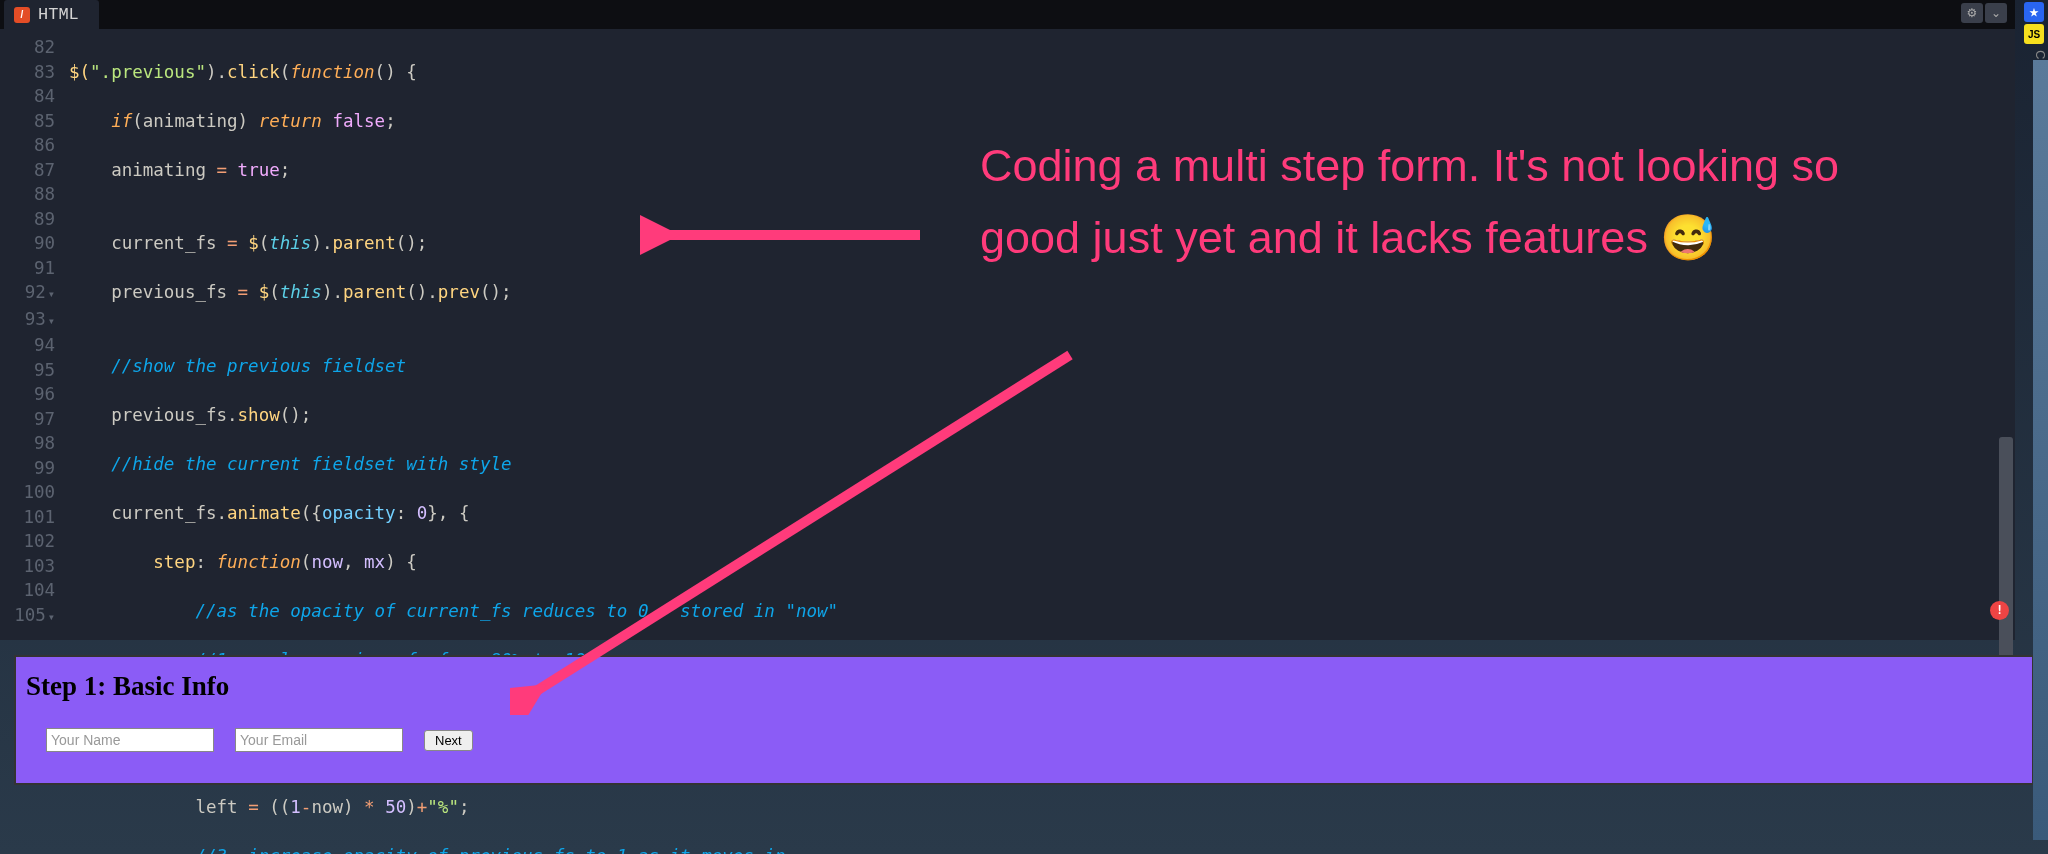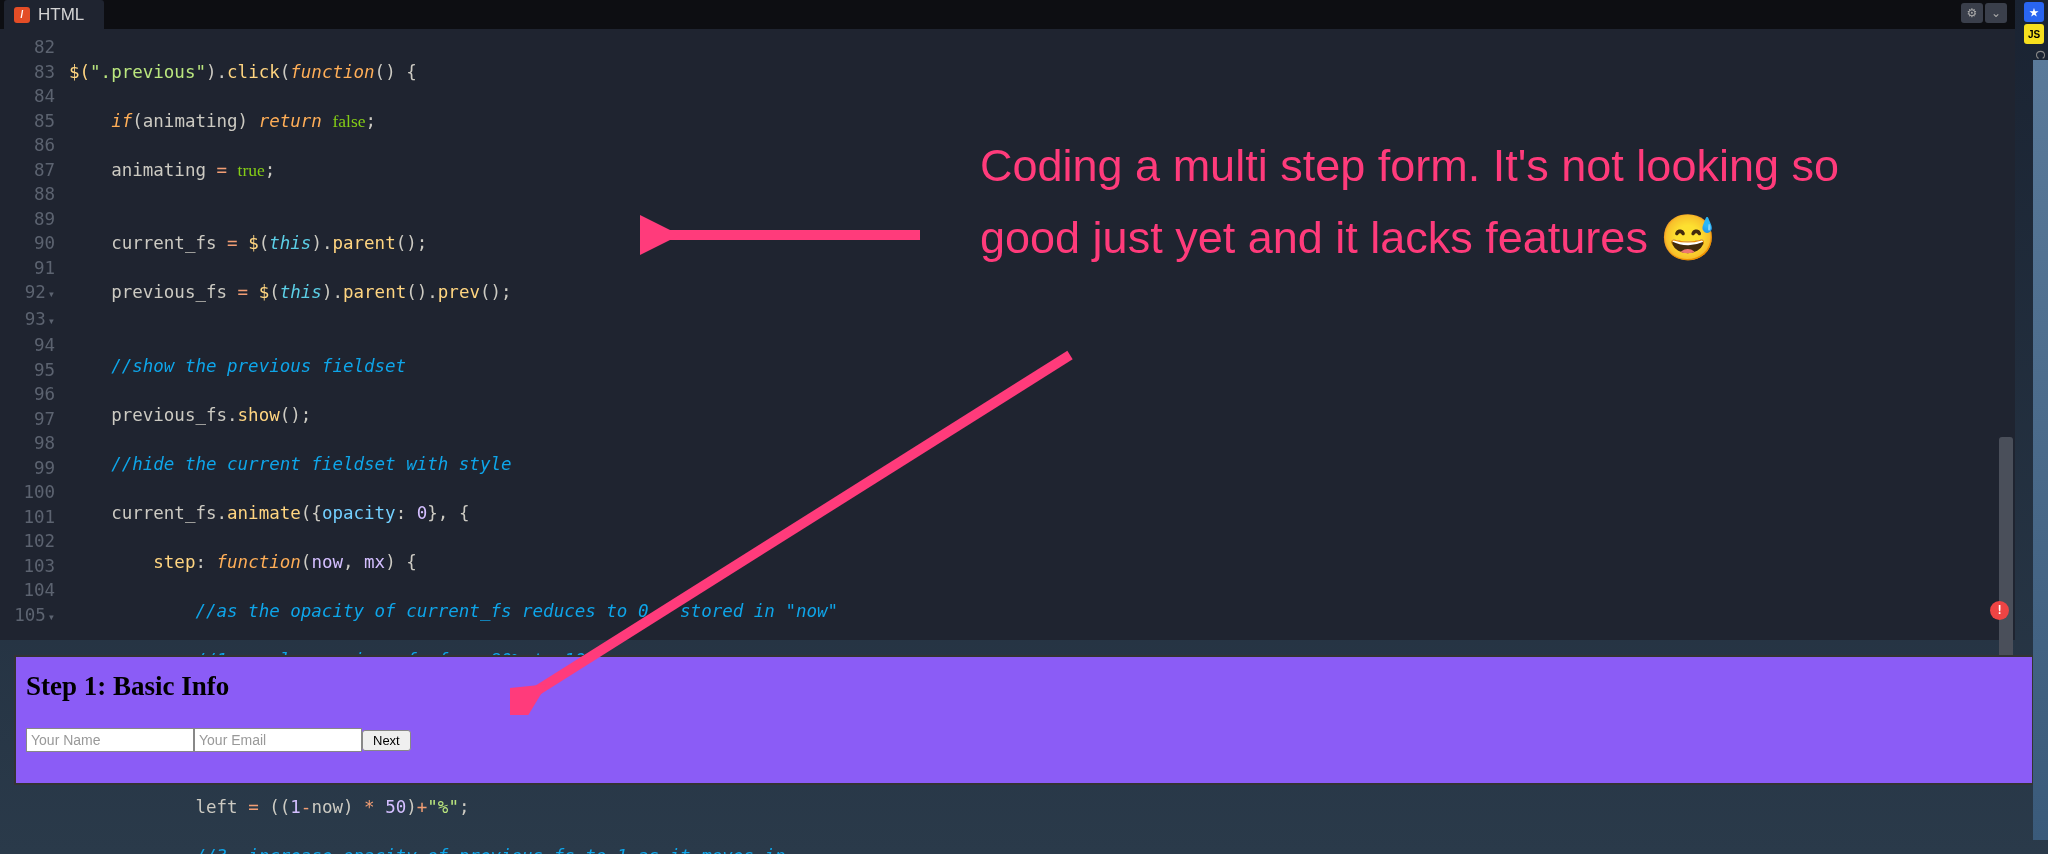--- a/index.html
+++ b/index.html
@@ -42,20 +42,21 @@
   align-items: center;
   justify-content: center;
   color: #fff;
   font-size: 10px;
   font-weight: bold;
 }
 .tab-label {
   color: #d4d4d4;
   font-size: 17px;
   font-weight: 500;
+  font-family: Liberation Mono, monospace;
 }
 .editor-toolbar {
   position: absolute;
   top: 3px;
   right: 8px;
   display: flex;
   gap: 2px;
 }
 .toolbar-btn {
   width: 22px;
@@ -93,21 +94,21 @@
   white-space: pre;
 }
 .tok-fn { color: #ffd580; }
 .tok-str { color: #bae67e; }
 .tok-punc { color: #cccac2; }
 .tok-kw { color: #ffae57; font-style: italic; }
 .tok-var { color: #cccac2; }
 .tok-num { color: #d4bfff; }
 .tok-op { color: #f29e74; }
 .tok-prop { color: #73d0ff; }
-.tok-bool { color: #84cc16; font-family: Liberation Serif, serif; }
+.tok-bool { color: #f0abfc; }
 .tok-comment { color: #0ea5e9; font-style: italic; }
 .tok-param { color: #d4bfff; }
 .tok-this { color: #5ccfe6; font-style: italic; }
 
 .scrollbar-track {
   position: absolute;
   right: 2px;
   top: 35px;
   width: 14px;
   height: 590px;
@@ -145,21 +146,21 @@
   border: 2px solid #333;
   padding: 14px 10px;
 }
 .preview-heading {
   font-family: "Times New Roman", serif;
   font-size: 27px;
   font-weight: bold;
   color: #000;
   margin-bottom: 26px;
 }
-.preview-form { display: flex; gap: 0; align-items: center; }
+.preview-form { display: flex; gap: 21px; align-items: center; margin-left: 20px; }
 .preview-form input[type=text] {
   width: 168px;
   height: 24px;
   border: 1.5px solid #888;
   padding: 2px 4px;
   font-size: 14px;
   font-family: Arial, sans-serif;
 }
 .preview-form input[type=text]::placeholder { color: #999; }
 .preview-form button {

